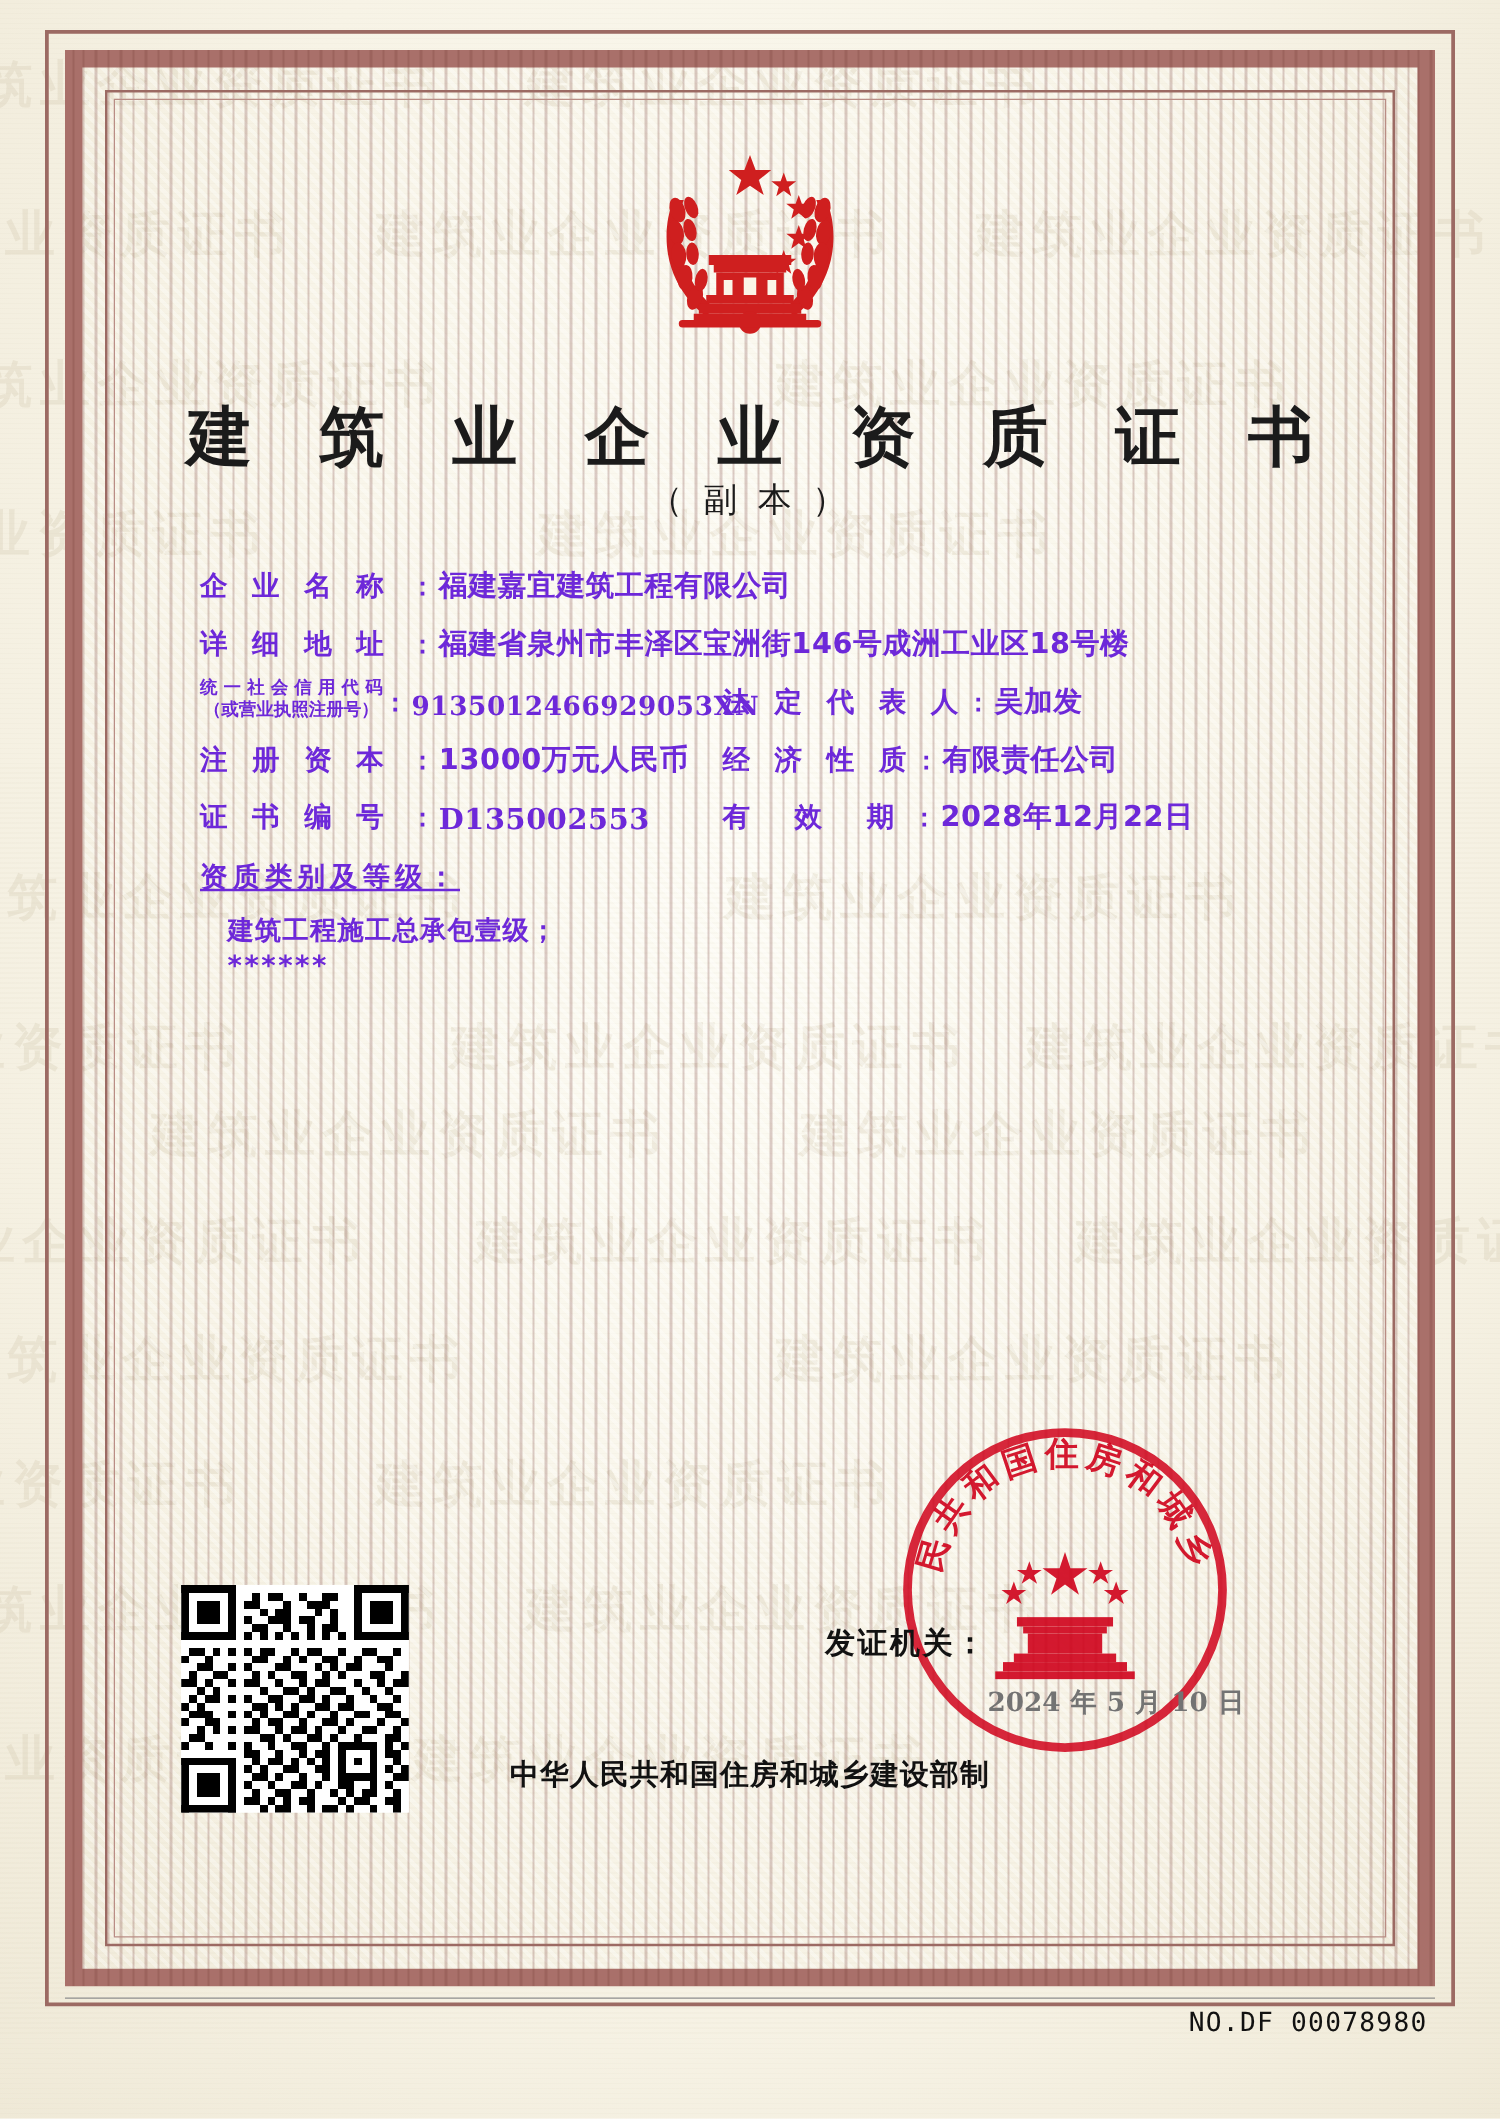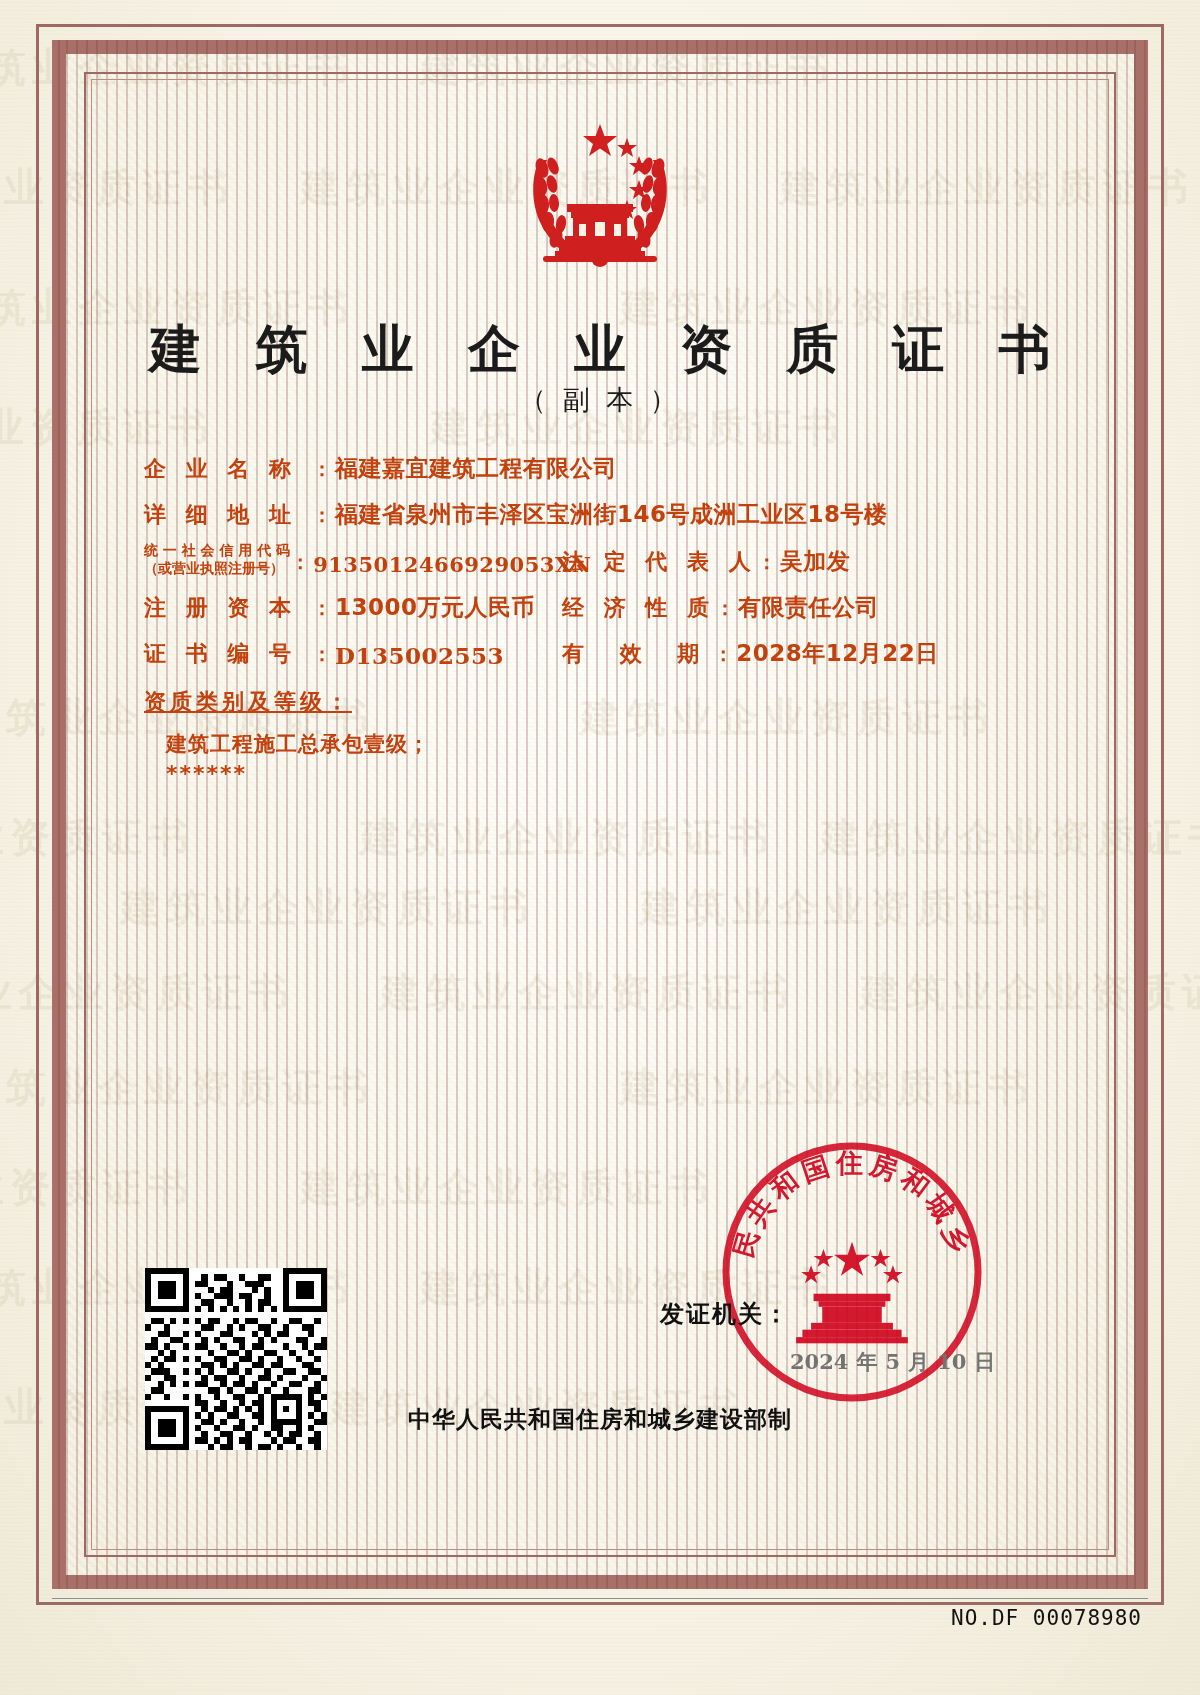--- a/index.html
+++ b/index.html
@@ -109,43 +109,43 @@
     left: 0; right: 0;
     text-align: center;
     font-size: 27px;
     letter-spacing: 4px;
     color: #1b1b1b;
   }
 
   
   .fields {
     position: absolute;
-    left: 144px;
+    left: 160px;
     top: 450px;
     width: 880px;
-    color: #c2410c;
+    color: #6d28d9;
   }
   .row {
     display: flex;
     align-items: flex-end;
     margin-bottom: 12px;
     min-height: 34px;
   }
   .lbl {
     font-size: 22px;
     font-weight: bold;
     letter-spacing: 6px;
     white-space: nowrap;
   }
   .lbl-sm {
     font-size: 14px;
     font-weight: bold;
     line-height: 1.25;
     letter-spacing: 0px;
-    text-align: left;
+    text-align: center;
     white-space: nowrap;
   }
   .colon {
     font-size: 20px;
     font-weight: bold;
     padding: 0 1px 1px 0;
   }
   .val {
     font-size: 23px;
     font-weight: bold;

